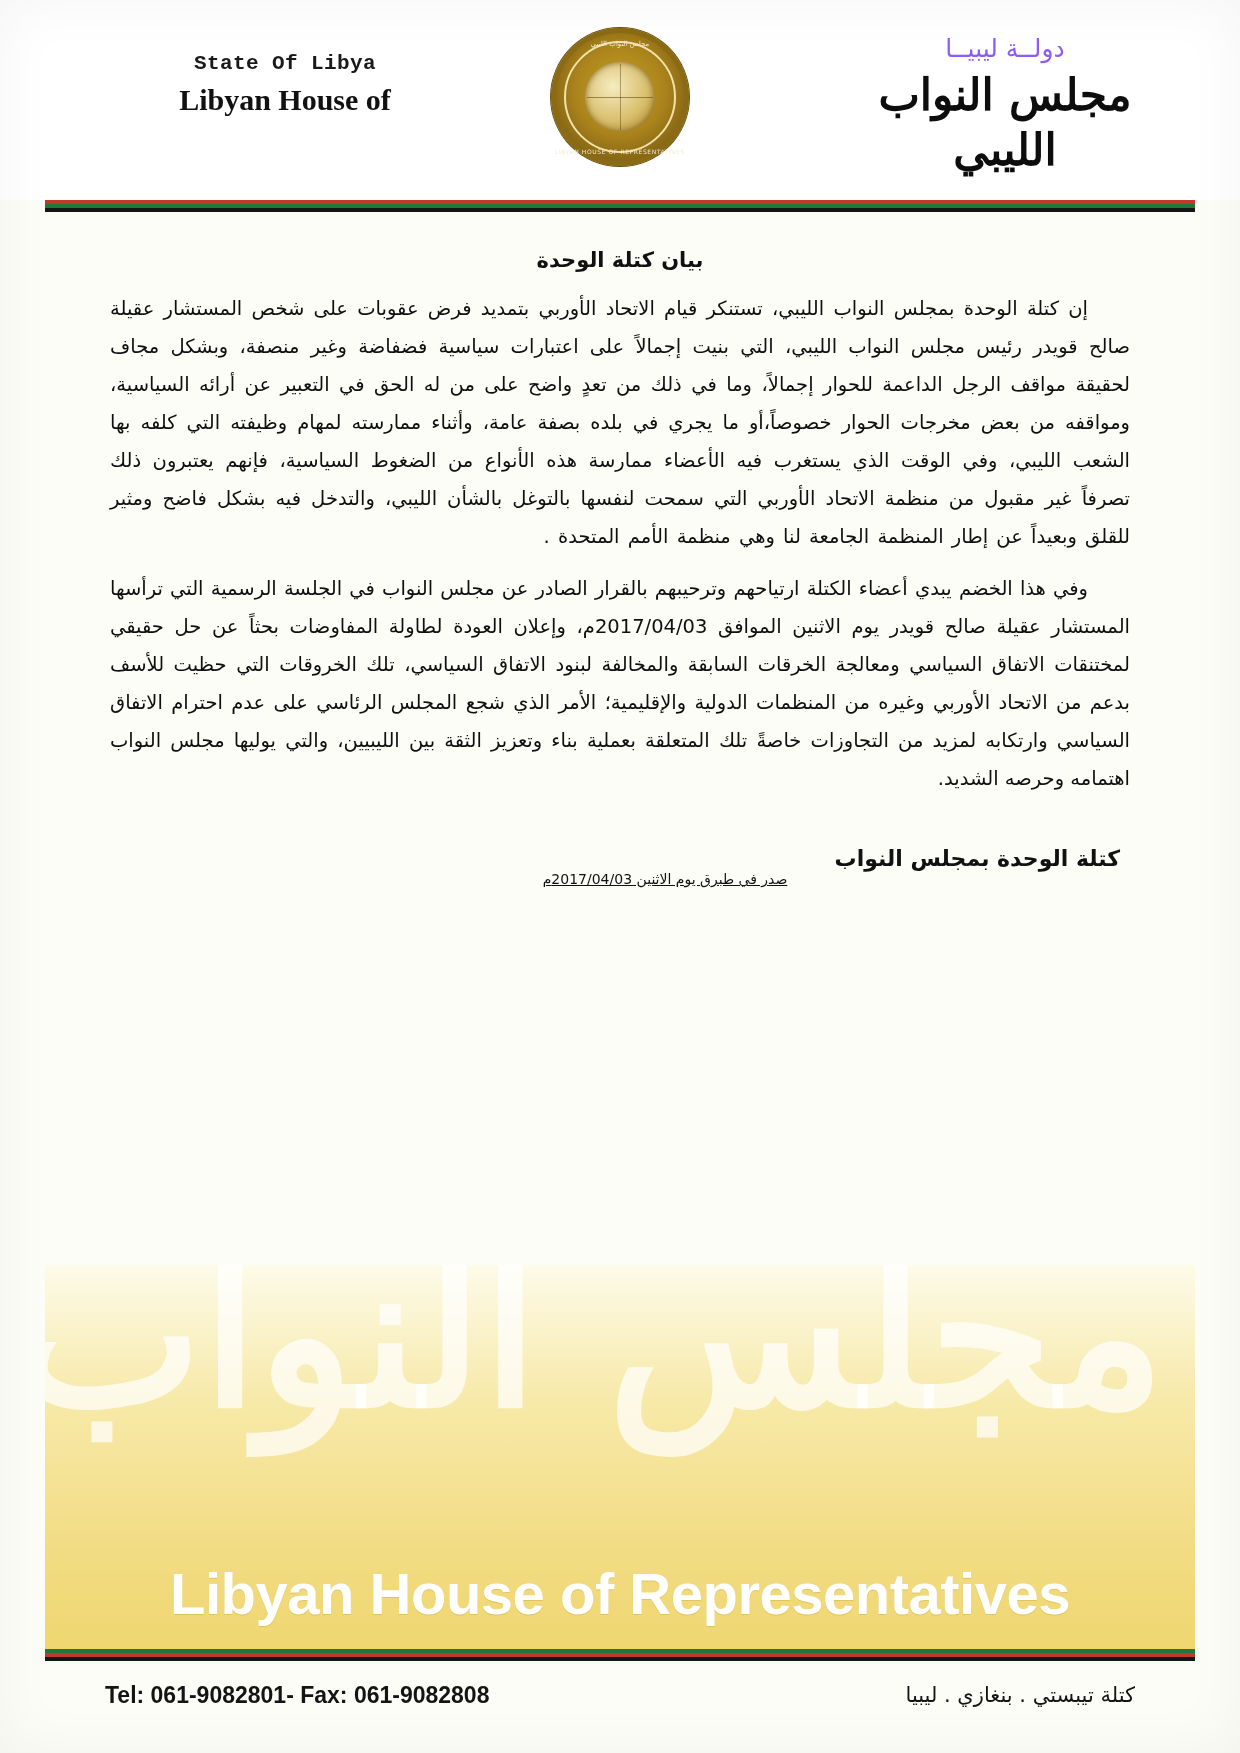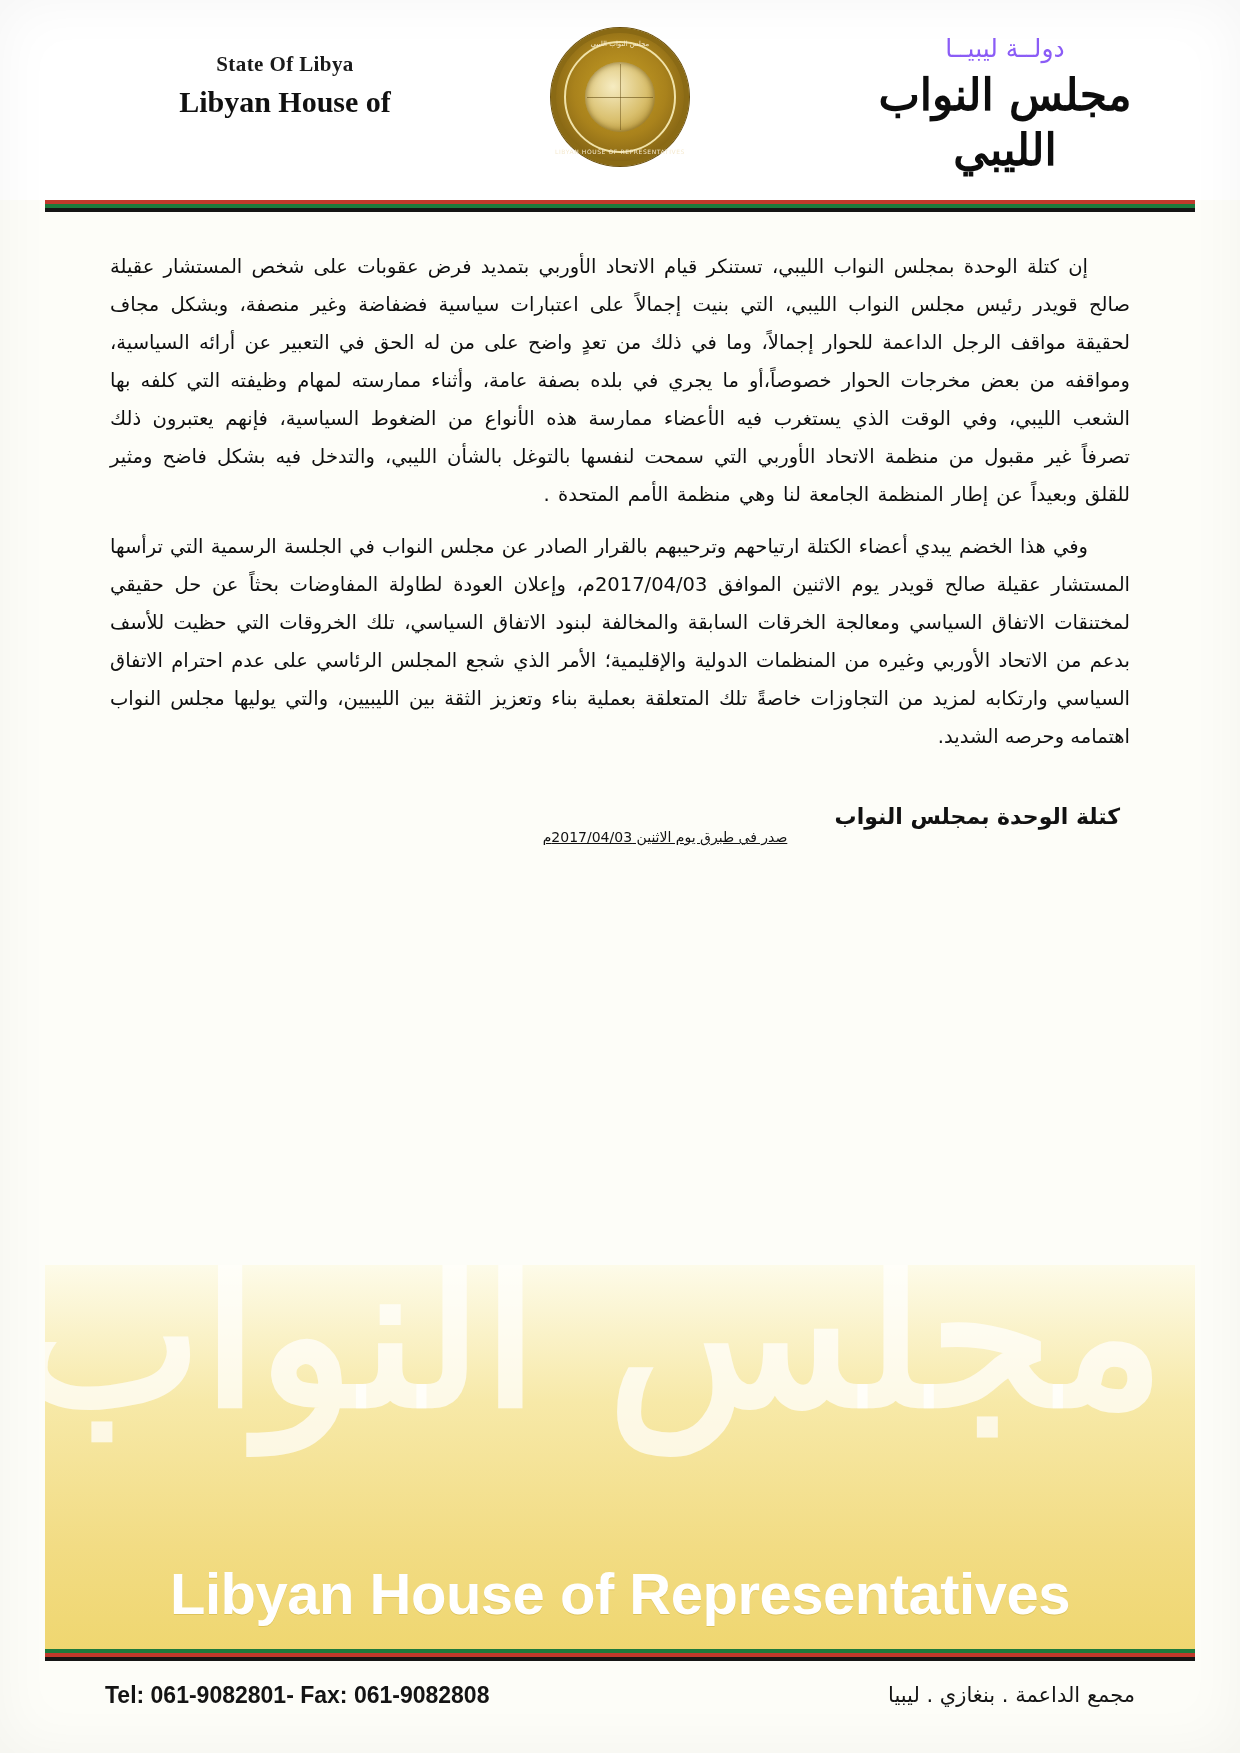--- a/index.html
+++ b/index.html
@@ -26,21 +26,21 @@
   }
   .header-en {
     position: absolute;
     top: 52px;
     left: 75px;
     width: 420px;
     text-align: center;
     direction: ltr;
   }
   .header-en .line1 {
-    font-family: Liberation Serif, serif;
+    font-family: Liberation Mono, monospace;
     font-weight: bold;
     font-size: 21px;
     letter-spacing: 0.4px;
     color: #1a1a1a;
   }
   .header-en .line2 {
     font-family: "Liberation Serif", serif;
     font-weight: bold;
     font-size: 30px;
     line-height: 1.28;
@@ -315,33 +315,34 @@
     <div class="stripe green"></div>
     <div class="stripe black"></div>
   </div>
 
   <div class="watermark-band">
     <div class="watermark-ar">مجلس النواب الليبي</div>
     <div class="watermark-en">Libyan House of Representatives</div>
   </div>
 
   <div class="doc-body content-layer">
+    <div class="doc-title">بيان كتلة الوحدة</div>
 
     <p class="para stretched">إن كتلة الوحدة بمجلس النواب الليبي، تستنكر قيام الاتحاد الأوربي بتمديد فرض عقوبات على شخص المستشار عقيلة صالح قويدر رئيس مجلس النواب الليبي، التي بنيت إجمالاً على اعتبارات سياسية فضفاضة وغير منصفة، وبشكل مجاف لحقيقة مواقف الرجل الداعمة للحوار إجمالاً، وما في ذلك من تعدٍ واضح على من له الحق في التعبير عن أرائه السياسية، ومواقفه من بعض مخرجات الحوار خصوصاً،أو ما يجري في بلده بصفة عامة، وأثناء ممارسته لمهام وظيفته التي كلفه بها الشعب الليبي، وفي الوقت الذي يستغرب فيه الأعضاء ممارسة هذه الأنواع من الضغوط السياسية، فإنهم يعتبرون ذلك تصرفاً غير مقبول من منظمة الاتحاد الأوربي التي سمحت لنفسها بالتوغل بالشأن الليبي، والتدخل فيه بشكل فاضح ومثير للقلق وبعيداً عن إطار المنظمة الجامعة لنا وهي منظمة الأمم المتحدة .</p>
     <p class="para">وفي هذا الخضم يبدي أعضاء الكتلة ارتياحهم وترحيبهم بالقرار الصادر عن مجلس النواب في الجلسة الرسمية التي ترأسها المستشار عقيلة صالح قويدر يوم الاثنين الموافق 2017/04/03م، وإعلان العودة لطاولة المفاوضات بحثاً عن حل حقيقي لمختنقات الاتفاق السياسي ومعالجة الخرقات السابقة والمخالفة لبنود الاتفاق السياسي، تلك الخروقات التي حظيت للأسف بدعم من الاتحاد الأوربي وغيره من المنظمات الدولية والإقليمية؛ الأمر الذي شجع المجلس الرئاسي على عدم احترام الاتفاق السياسي وارتكابه لمزيد من التجاوزات خاصةً تلك المتعلقة بعملية بناء وتعزيز الثقة بين الليبيين، والتي يوليها مجلس النواب اهتمامه وحرصه الشديد.</p>
 
     <div class="signature">كتلة الوحدة بمجلس النواب</div>
     <div class="issued">صدر في طبرق يوم الاثنين 2017/04/03م</div>
   </div>
 
   <div class="footer-stripe-wrap">
     <div class="footer-stripe green"></div>
     <div class="footer-stripe red"></div>
     <div class="footer-stripe black"></div>
   </div>
 
   <div class="footer">
     <div class="tel">Tel: 061-9082801- Fax: 061-9082808</div>
-    <div class="addr">مجمع الداعمة . بنغازي . ليبيا</div>
+    <div class="addr">كتلة تيبستي . بنغازي . ليبيا</div>
   </div>
 
   <div class="edge-shadow"></div>
 </div>
 
 </body></html>

